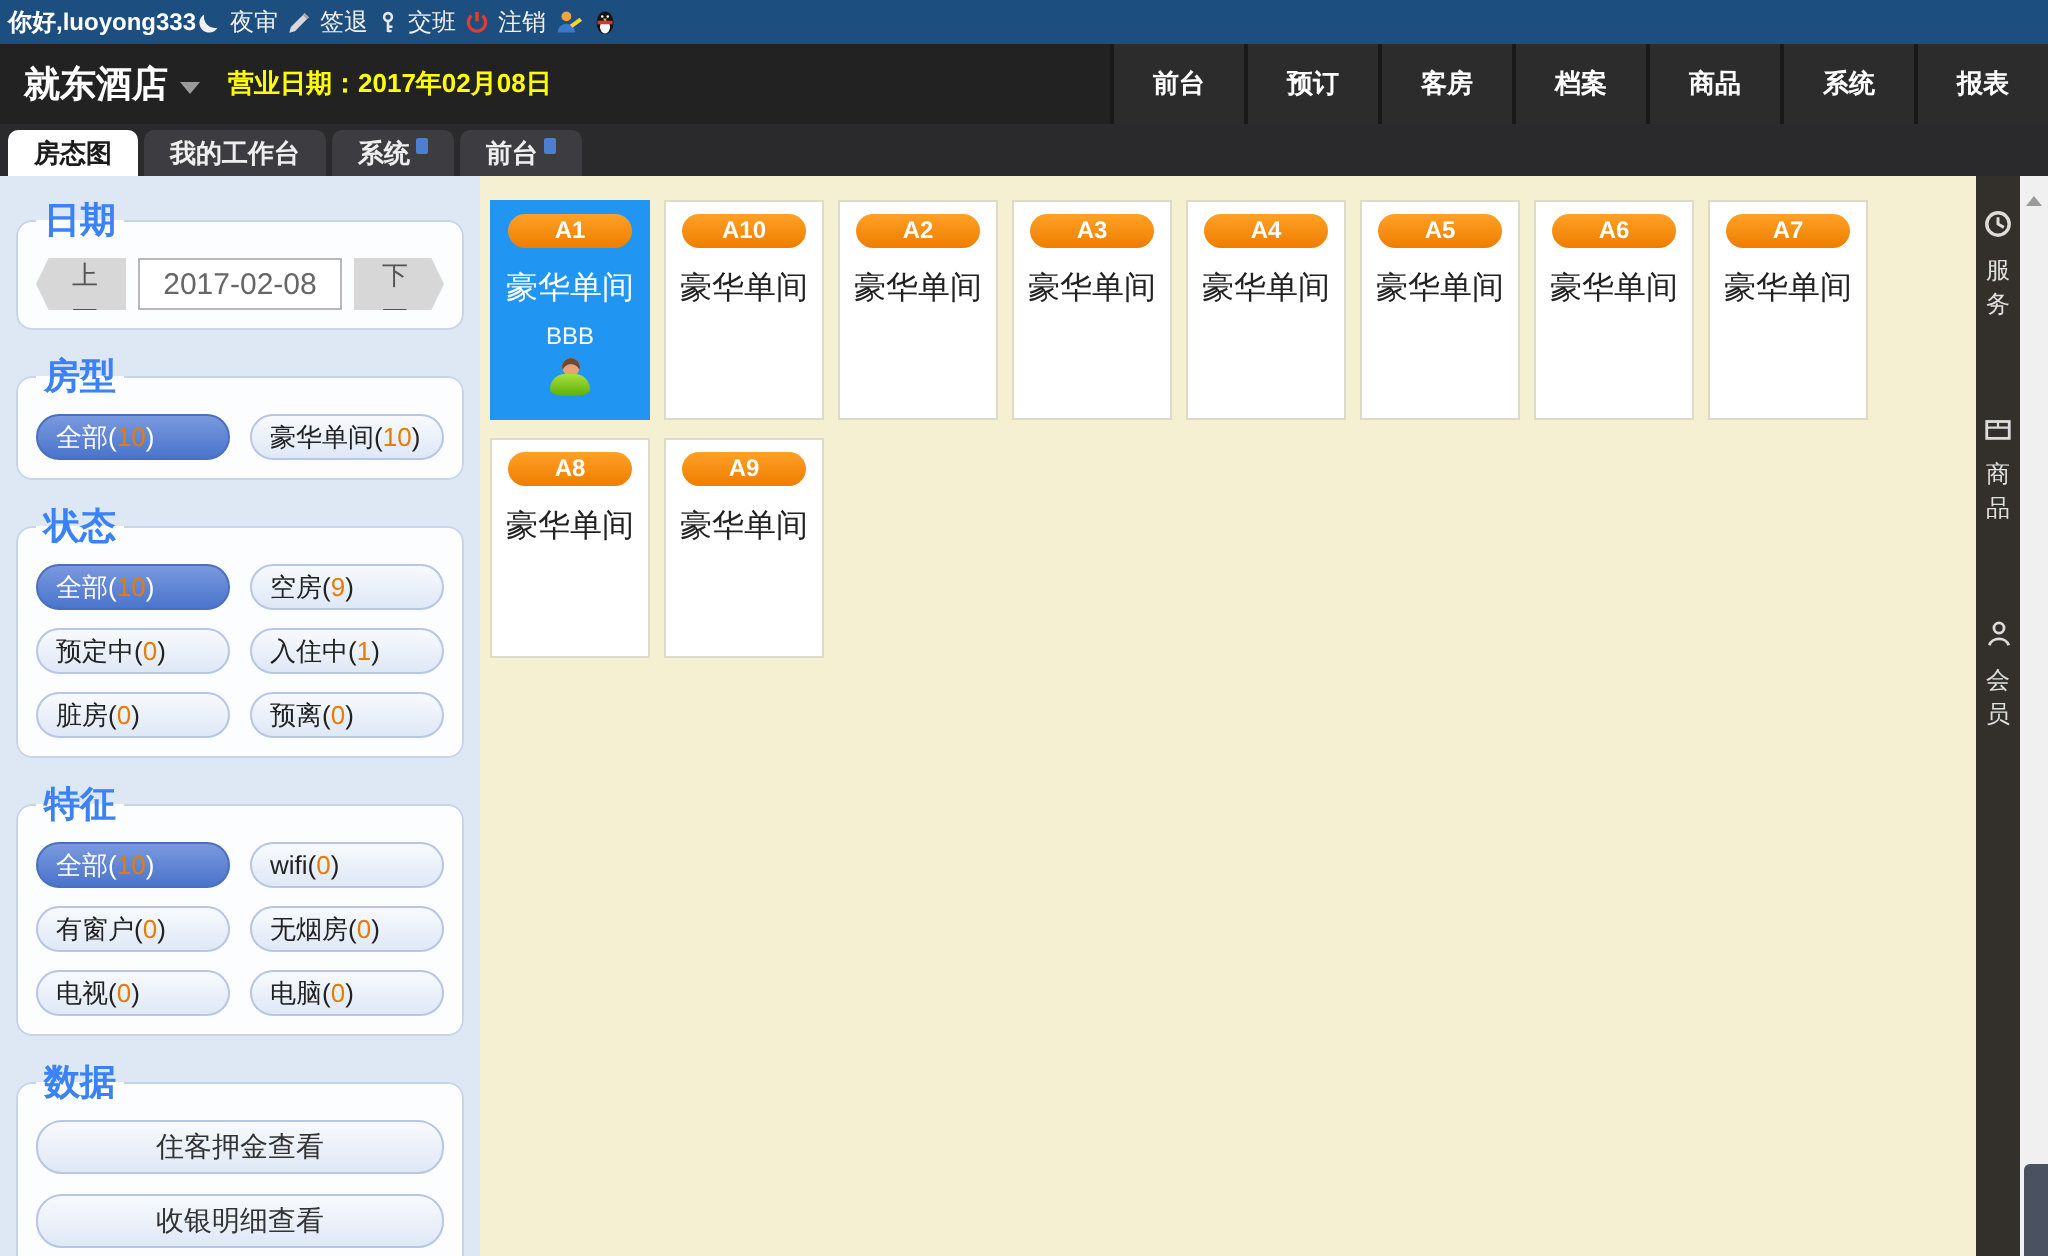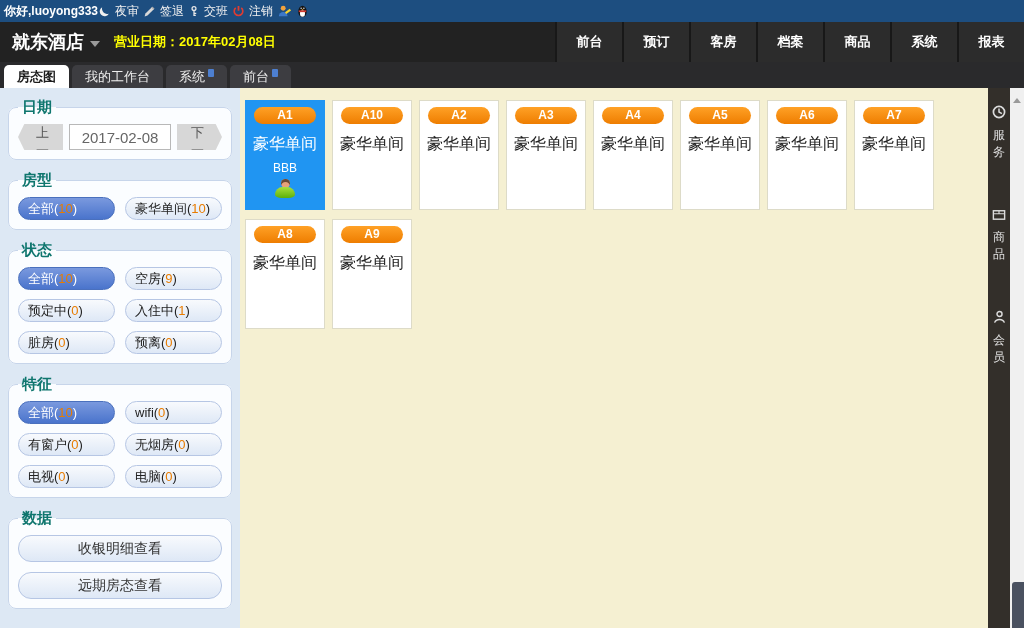--- a/index.html
+++ b/index.html
@@ -22,32 +22,32 @@
   .caret { width:0; height:0; border-left:5px solid transparent; border-right:5px solid transparent;
            border-top:6px solid #9a9a9a; margin-top:3px; }
   .bizdate { color:#ffff00; font-weight:bold; font-size:13px; margin-right:auto; }
   .menu { display:flex; height:40px; }
   .menu .menu-item { width:67px; display:flex; align-items:center; justify-content:center;
         color:#fff; font-weight:bold; font-size:13px; background:#2c2c2c; border-left:2px solid #181818; cursor:pointer; }
 
   
   .tabbar { height:26px; background:#2a2a2c; display:flex; align-items:flex-end; padding-left:4px; flex:0 0 auto; }
   .tab { height:23px; margin-right:3px; padding:0 13px; display:flex; align-items:center; gap:3px;
-         background:#3d3d41; color:#eee; font-size:13px; border-radius:5px 5px 0 0; cursor:pointer; }
+         background:#3d3d41; color:#eee; font-size:13px; border-radius:5px 5px 0 0; cursor:pointer;font-weight:bold; }
   .tab.active { background:#fff; color:#1c1c1c; font-weight:bold; }
   .pin { width:6px; height:8px; background:#4d7fd0; border-radius:1px; margin-top:-8px; }
 
   
   .content { flex:1; display:flex; min-height:0; }
 
   
   .sidebar { width:240px; background:#dde8f4; padding:10px 8px 0 8px; flex:0 0 auto; }
   fieldset { border:1px solid #c7d5ea; border-radius:8px; background:#fbfdff;
              padding:7px 9px 9px 9px; margin-bottom:11px; }
-  legend { color:#0f766e; font-weight:bold; font-size:15px; padding:0 4px; }
+  legend { color:#3b82f6; font-weight:bold; font-size:18px; padding:0 4px; }
   .daterow { display:flex; gap:6px; align-items:center; }
   .navbtn { background:#d7d7d7; color:#555; font-size:13px; height:26px; padding:0 10px;
             border:none; cursor:pointer; }
   .navbtn.prev { clip-path:polygon(0 50%, 14% 0, 100% 0, 100% 100%, 14% 100%); padding-left:14px; }
   .navbtn.next { clip-path:polygon(86% 0, 100% 50%, 86% 100%, 0 100%, 0 0); padding-right:14px; }
   .dateinput { width:102px; height:26px; border:1px solid #b8b8b8; text-align:center;
                color:#666; font-size:15px; font-family:"Liberation Sans","DejaVu Sans",sans-serif; }
   .pillgrid { display:grid; grid-template-columns:1fr 1fr; gap:9px 10px; }
   .pill { height:23px; line-height:21px; border-radius:12px; padding:0 9px; font-size:13px;
           border:1px solid #b6c6e4; background:linear-gradient(#f8fafd,#dee8f6); color:#222;
@@ -236,20 +236,21 @@
             <span class="pill">有窗户(<b>0</b>)</span>
             <span class="pill">无烟房(<b>0</b>)</span>
             <span class="pill">电视(<b>0</b>)</span>
             <span class="pill">电脑(<b>0</b>)</span>
           </div>
       </fieldset>
 
       <fieldset>
         <legend>数据</legend>
         <div class="btncol" id="data-buttons">
+            <div class="widebtn">住客押金查看</div>
             <div class="widebtn">收银明细查看</div>
             <div class="widebtn">远期房态查看</div>
           </div>
       </fieldset>
 
     </aside>
 
     <main class="main" id="room-grid">
         <div class="card sel">
           <span class="rpill">A1</span>

